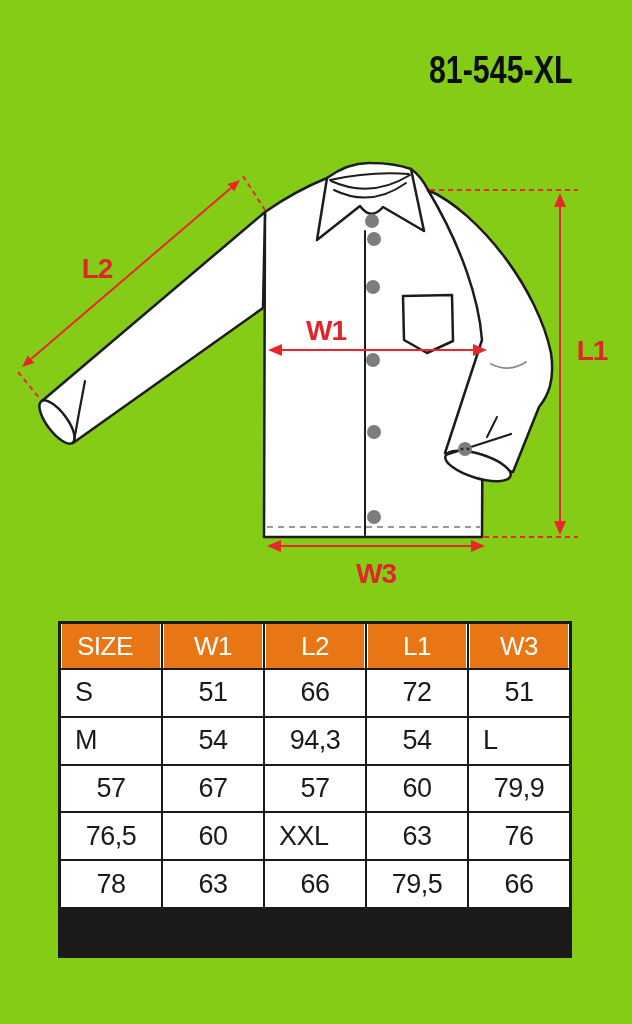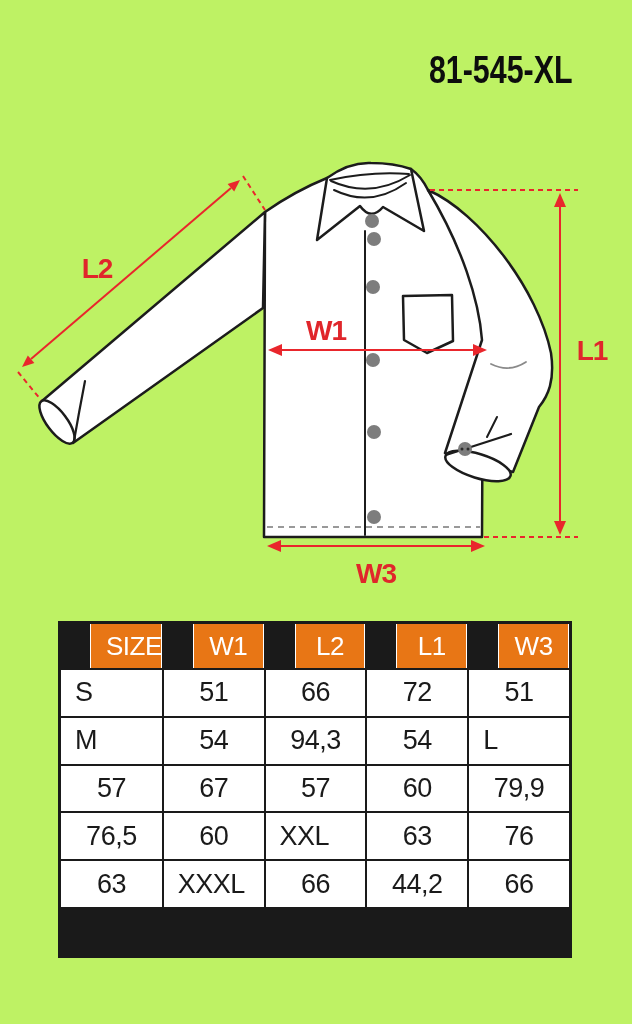--- a/index.html
+++ b/index.html
@@ -1,17 +1,17 @@
 <!DOCTYPE html>
 <html><head>
 <meta charset="utf-8">
 <style>
   html,body{margin:0;padding:0;background:#fff;}
   .page{
-    position:relative;width:632px;height:1024px;background:#bef264;overflow:hidden;
+    position:relative;width:632px;height:1024px;background:#84cc16;overflow:hidden;
     font-family:"Liberation Sans",sans-serif;
   }
   .product-code{
     position:absolute;top:51px;right:59px;
     font-size:38px;font-weight:700;color:#0d0d0d;line-height:1;
     transform:scaleX(0.8);transform-origin:100% 50%;
     letter-spacing:0px;white-space:nowrap;
   }
   .diagram-svg{position:absolute;left:0;top:0;}
   .dim-label{
@@ -24,21 +24,20 @@
     display:grid;grid-template-columns:repeat(5,1fr);
     grid-template-rows:44px repeat(6,1fr);
     gap:2px;background:#1a1a1a;border:3px solid #1a1a1a;
     box-sizing:border-box;
   }
   .size-table .hcell{
     background:#e87615;color:#ffffff;
     display:flex;align-items:center;justify-content:center;
     font-size:26px;letter-spacing:-0.5px;
     box-shadow:inset 1px 0 0 #ffffff,inset -1px 0 0 #ffffff;
-    margin-left:29px;
   }
   .size-table .hcell.first{justify-content:flex-start;padding-left:16px;}
   .size-table .bcell{
     background:#ffffff;color:#1a1a1a;
     display:flex;align-items:center;justify-content:center;
     font-size:27px;letter-spacing:-0.5px;
   }
   .size-table .bcell.first{justify-content:flex-start;padding-left:14px;}
 </style>
 </head>
@@ -150,20 +149,20 @@
       <div class="bcell">57</div>
       <div class="bcell">67</div>
       <div class="bcell">57</div>
       <div class="bcell">60</div>
       <div class="bcell">79,9</div>
       <div class="bcell">76,5</div>
       <div class="bcell">60</div>
       <div class="bcell first">XXL</div>
       <div class="bcell">63</div>
       <div class="bcell">76</div>
+      <div class="bcell">78</div>
       <div class="bcell">63</div>
-      <div class="bcell first">XXXL</div>
       <div class="bcell">66</div>
-      <div class="bcell">44,2</div>
+      <div class="bcell">79,5</div>
       <div class="bcell">66</div>
     </div>
 
 </div>
 
 </body></html>

